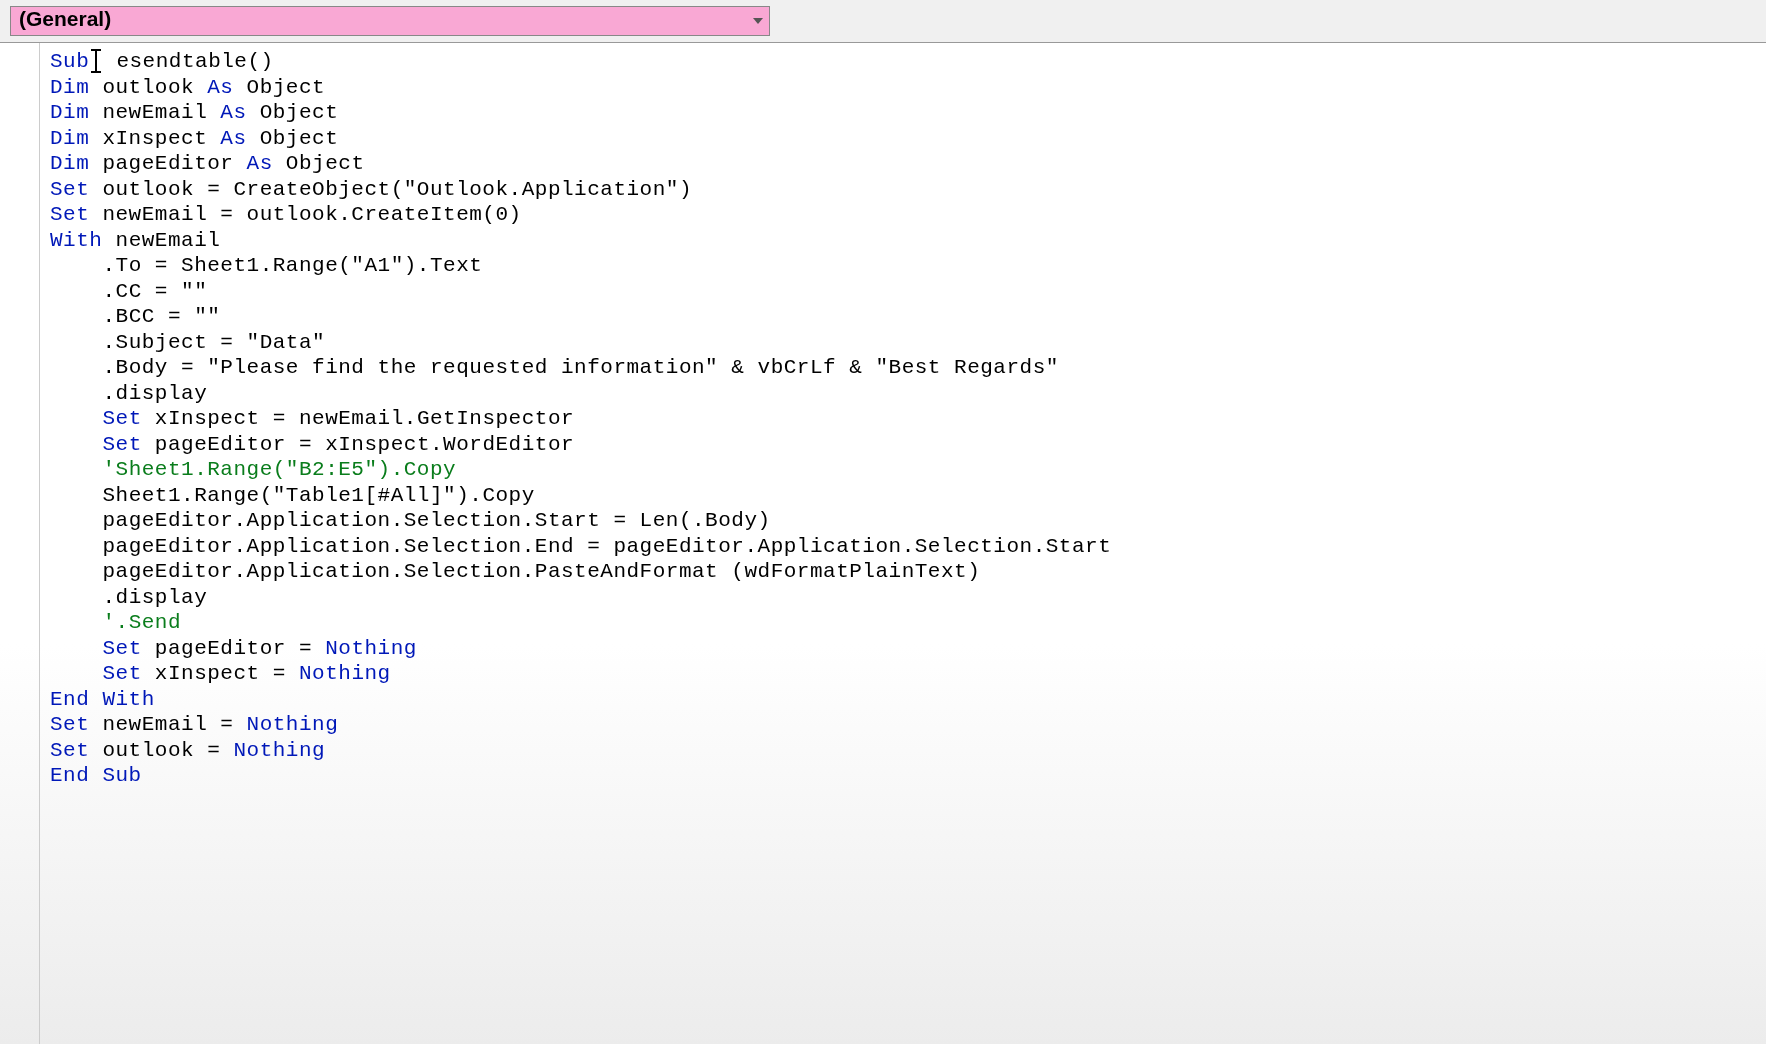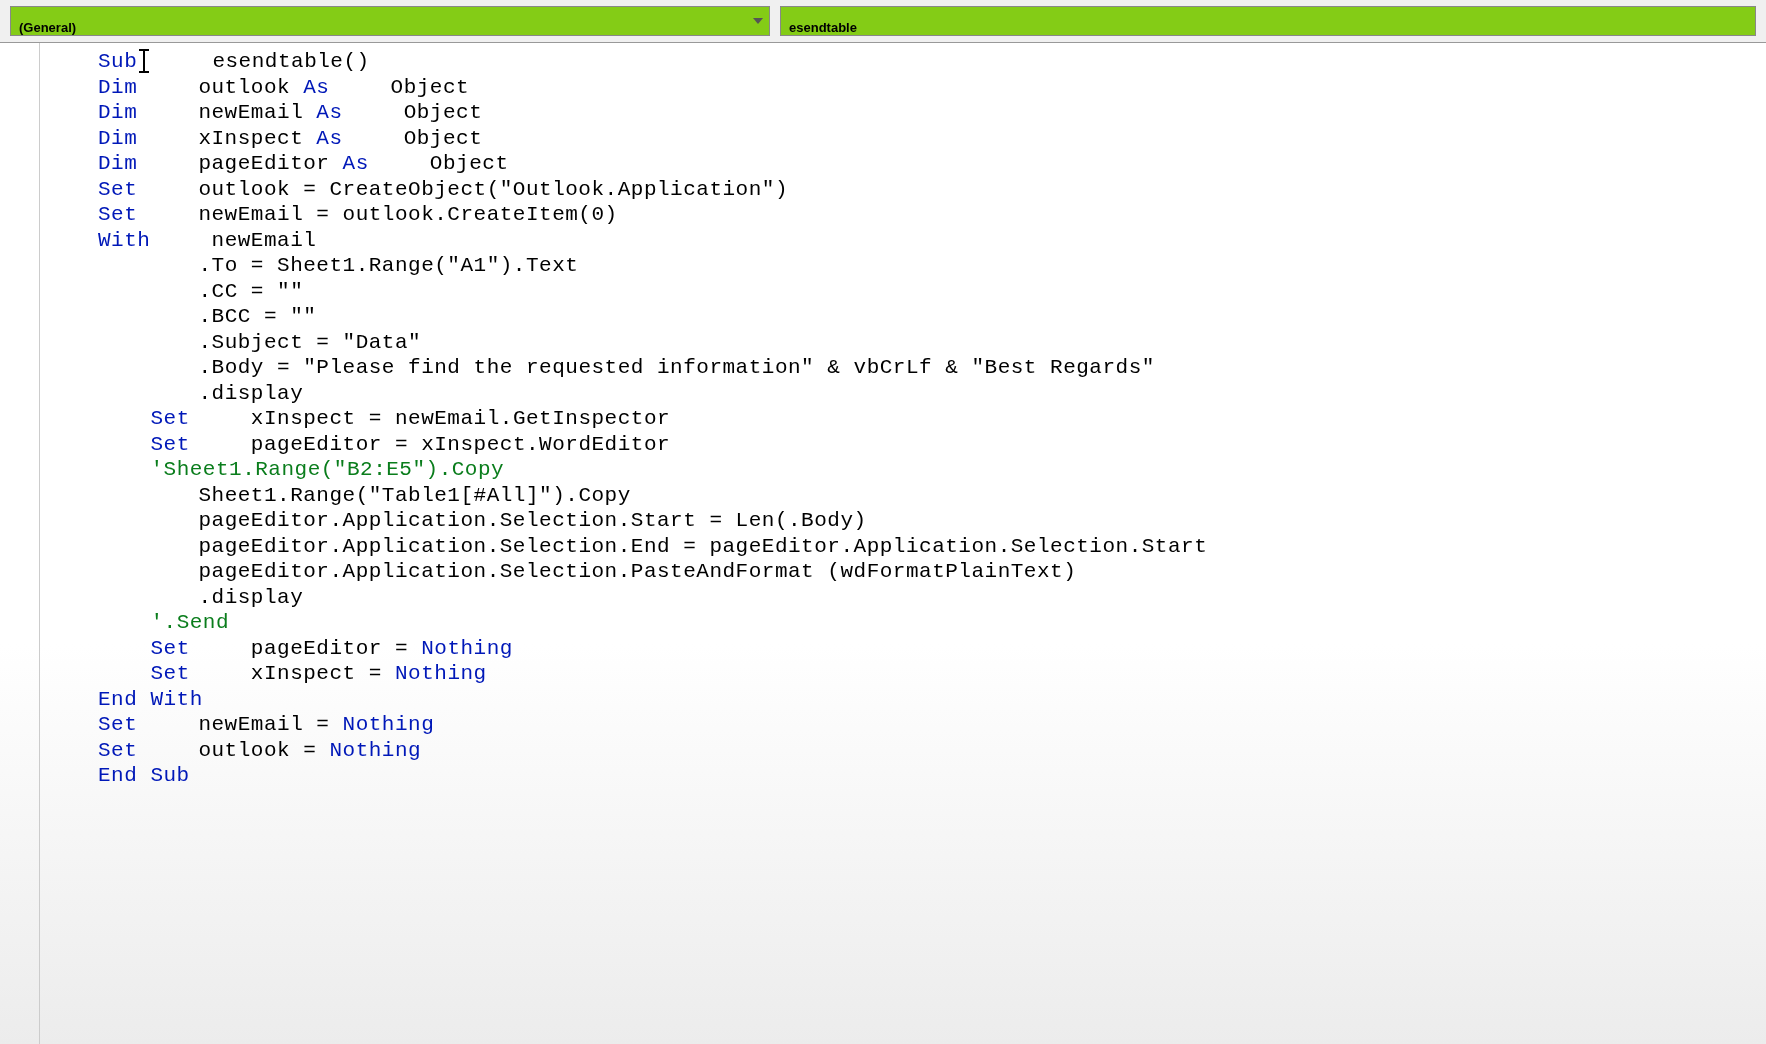--- a/index.html
+++ b/index.html
@@ -14,26 +14,26 @@
     }
     .dropdown-bar {
       display: flex;
       gap: 10px;
       padding: 6px 10px 6px 10px;
       background: #f0f0f0;
       border-bottom: 1px solid #999;
     }
     .dropdown {
       display: flex;
-      align-items: flex-end;
-      background: #84cc16;
+      align-items: flex-start;
+      background: #f9a8d4;
       border: 1px solid #888;
       height: 30px;
       padding: 0 8px;
-      font-size: 13px;
+      font-size: 21px;
       font-weight: bold;
       font-family: Arial, sans-serif;
       cursor: pointer;
       position: relative;
     }
     .dropdown-left {
       flex: 0 0 760px;
     }
     .dropdown-right {
       flex: 1;
@@ -73,21 +73,20 @@
     }
     .kw {
       color: #0018b8;
       margin-top: 8px;
     }
     .cm {
       color: #0a7d1c;
     }
     .txt {
       color: #000;
-      margin-left: 48px;
     }
     .cursor-ibeam {
       position: relative;
       display: inline-block;
       width: 14px;
       height: 22px;
       vertical-align: middle;
     }
     .cursor-ibeam::before, .cursor-ibeam::after {
       content: '';
@@ -113,21 +112,18 @@
     .cursor-ibeam .bot { bottom: -1px; }
   </style>
 </head>
 <body>
 
 <div class="dropdown-bar">
   <div class="dropdown dropdown-left">
     <span>(General)</span>
     <span class="dropdown-chevron"></span>
   </div>
-  <div class="dropdown dropdown-right">
-    <span>esendtable</span>
-  </div>
 </div>
 
 <div class="editor-container">
   <div class="margin-indicator"></div>
   <div class="code-area" id="code-area"><div class="code-line"><span class="txt"></span><span class="kw">Sub</span><span class="cursor-ibeam"><span class="top"></span><span class="bot"></span></span><span class="txt"> esendtable()</span></div><div class="code-line"><span class="txt"></span><span class="kw">Dim</span><span class="txt"> outlook </span><span class="kw">As</span><span class="txt"> Object</span></div><div class="code-line"><span class="txt"></span><span class="kw">Dim</span><span class="txt"> newEmail </span><span class="kw">As</span><span class="txt"> Object</span></div><div class="code-line"><span class="txt"></span><span class="kw">Dim</span><span class="txt"> xInspect </span><span class="kw">As</span><span class="txt"> Object</span></div><div class="code-line"><span class="txt"></span><span class="kw">Dim</span><span class="txt"> pageEditor </span><span class="kw">As</span><span class="txt"> Object</span></div><div class="code-line"><span class="txt"></span><span class="kw">Set</span><span class="txt"> outlook = CreateObject("Outlook.Application")</span></div><div class="code-line"><span class="txt"></span><span class="kw">Set</span><span class="txt"> newEmail = outlook.CreateItem(0)</span></div><div class="code-line"><span class="txt"></span><span class="kw">With</span><span class="txt"> newEmail</span></div><div class="code-line"><span class="txt">    </span><span class="txt">.To = Sheet1.Range("A1").Text</span></div><div class="code-line"><span class="txt">    </span><span class="txt">.CC = ""</span></div><div class="code-line"><span class="txt">    </span><span class="txt">.BCC = ""</span></div><div class="code-line"><span class="txt">    </span><span class="txt">.Subject = "Data"</span></div><div class="code-line"><span class="txt">    </span><span class="txt">.Body = "Please find the requested information" &amp; vbCrLf &amp; "Best Regards"</span></div><div class="code-line"><span class="txt">    </span><span class="txt">.display</span></div><div class="code-line"><span class="txt">    </span><span class="kw">Set</span><span class="txt"> xInspect = newEmail.GetInspector</span></div><div class="code-line"><span class="txt">    </span><span class="kw">Set</span><span class="txt"> pageEditor = xInspect.WordEditor</span></div><div class="code-line"><span class="txt">    </span><span class="cm">'Sheet1.Range("B2:E5").Copy</span></div><div class="code-line"><span class="txt">    </span><span class="txt">Sheet1.Range("Table1[#All]").Copy</span></div><div class="code-line"><span class="txt">    </span><span class="txt">pageEditor.Application.Selection.Start = Len(.Body)</span></div><div class="code-line"><span class="txt">    </span><span class="txt">pageEditor.Application.Selection.End = pageEditor.Application.Selection.Start</span></div><div class="code-line"><span class="txt">    </span><span class="txt">pageEditor.Application.Selection.PasteAndFormat (wdFormatPlainText)</span></div><div class="code-line"><span class="txt">    </span><span class="txt">.display</span></div><div class="code-line"><span class="txt">    </span><span class="cm">'.Send</span></div><div class="code-line"><span class="txt">    </span><span class="kw">Set</span><span class="txt"> pageEditor = </span><span class="kw">Nothing</span></div><div class="code-line"><span class="txt">    </span><span class="kw">Set</span><span class="txt"> xInspect = </span><span class="kw">Nothing</span></div><div class="code-line"><span class="txt"></span><span class="kw">End With</span></div><div class="code-line"><span class="txt"></span><span class="kw">Set</span><span class="txt"> newEmail = </span><span class="kw">Nothing</span></div><div class="code-line"><span class="txt"></span><span class="kw">Set</span><span class="txt"> outlook = </span><span class="kw">Nothing</span></div><div class="code-line"><span class="txt"></span><span class="kw">End Sub</span></div></div>
 </div>
 
 </body></html>

